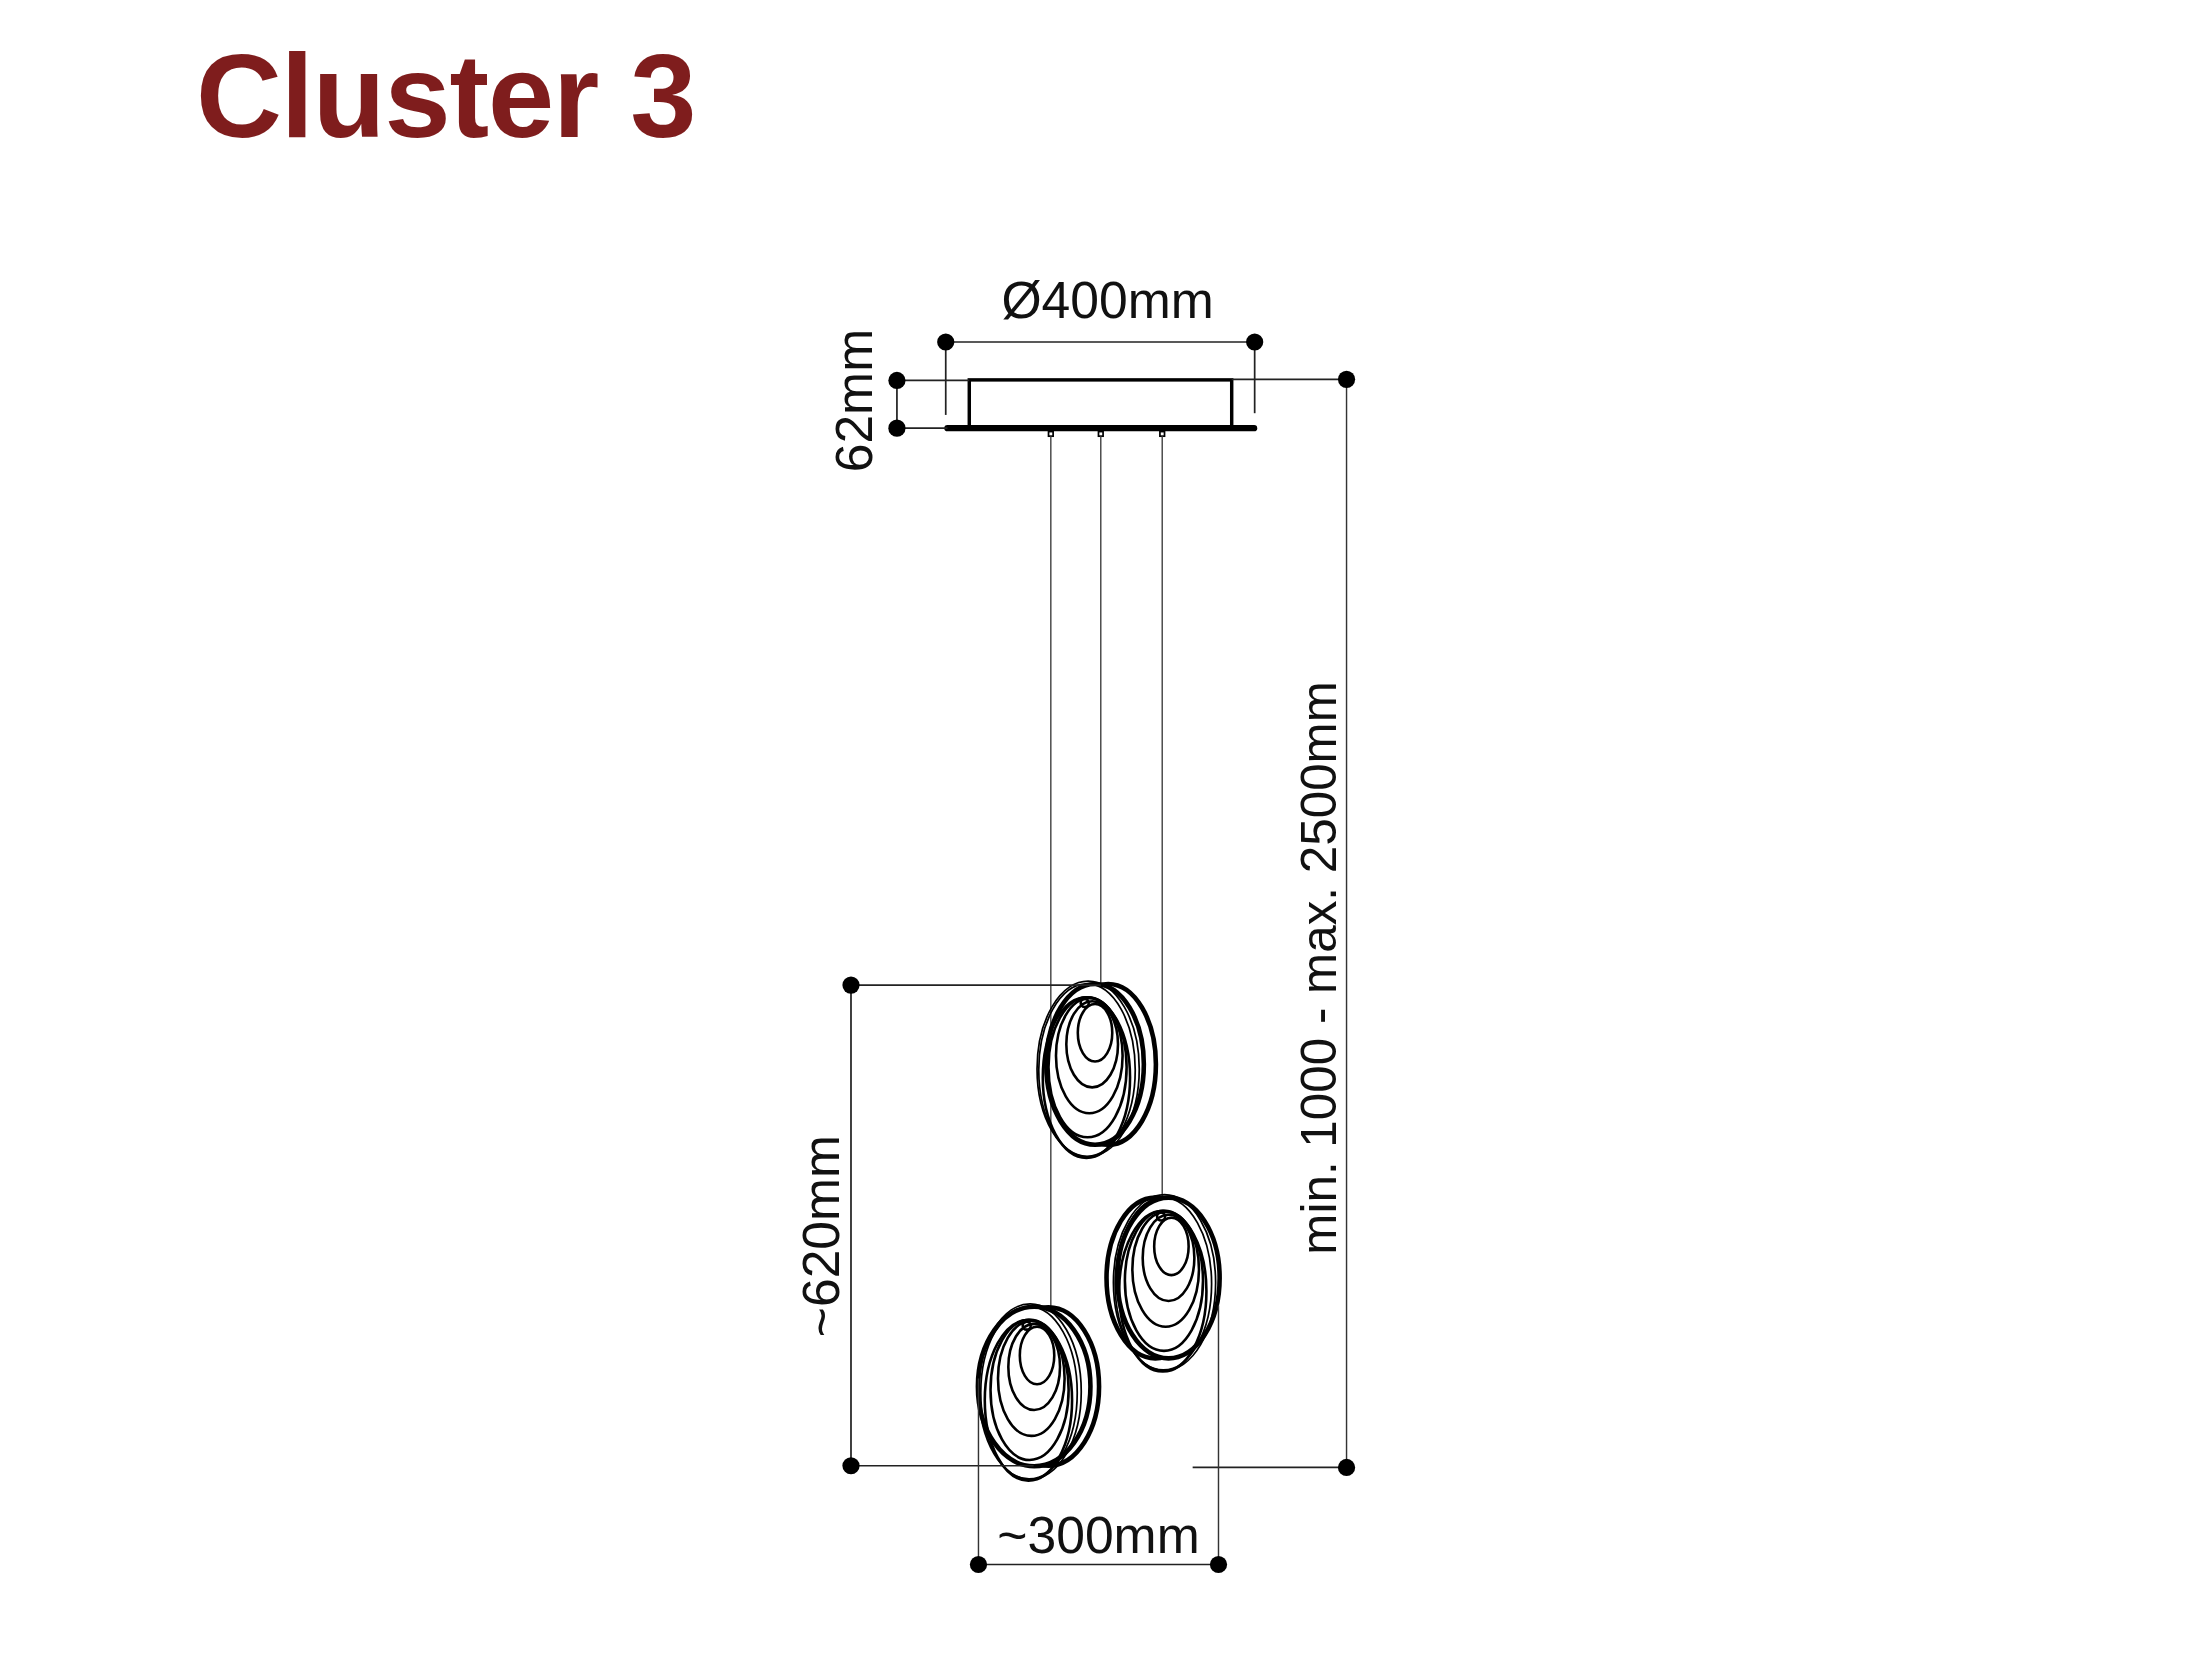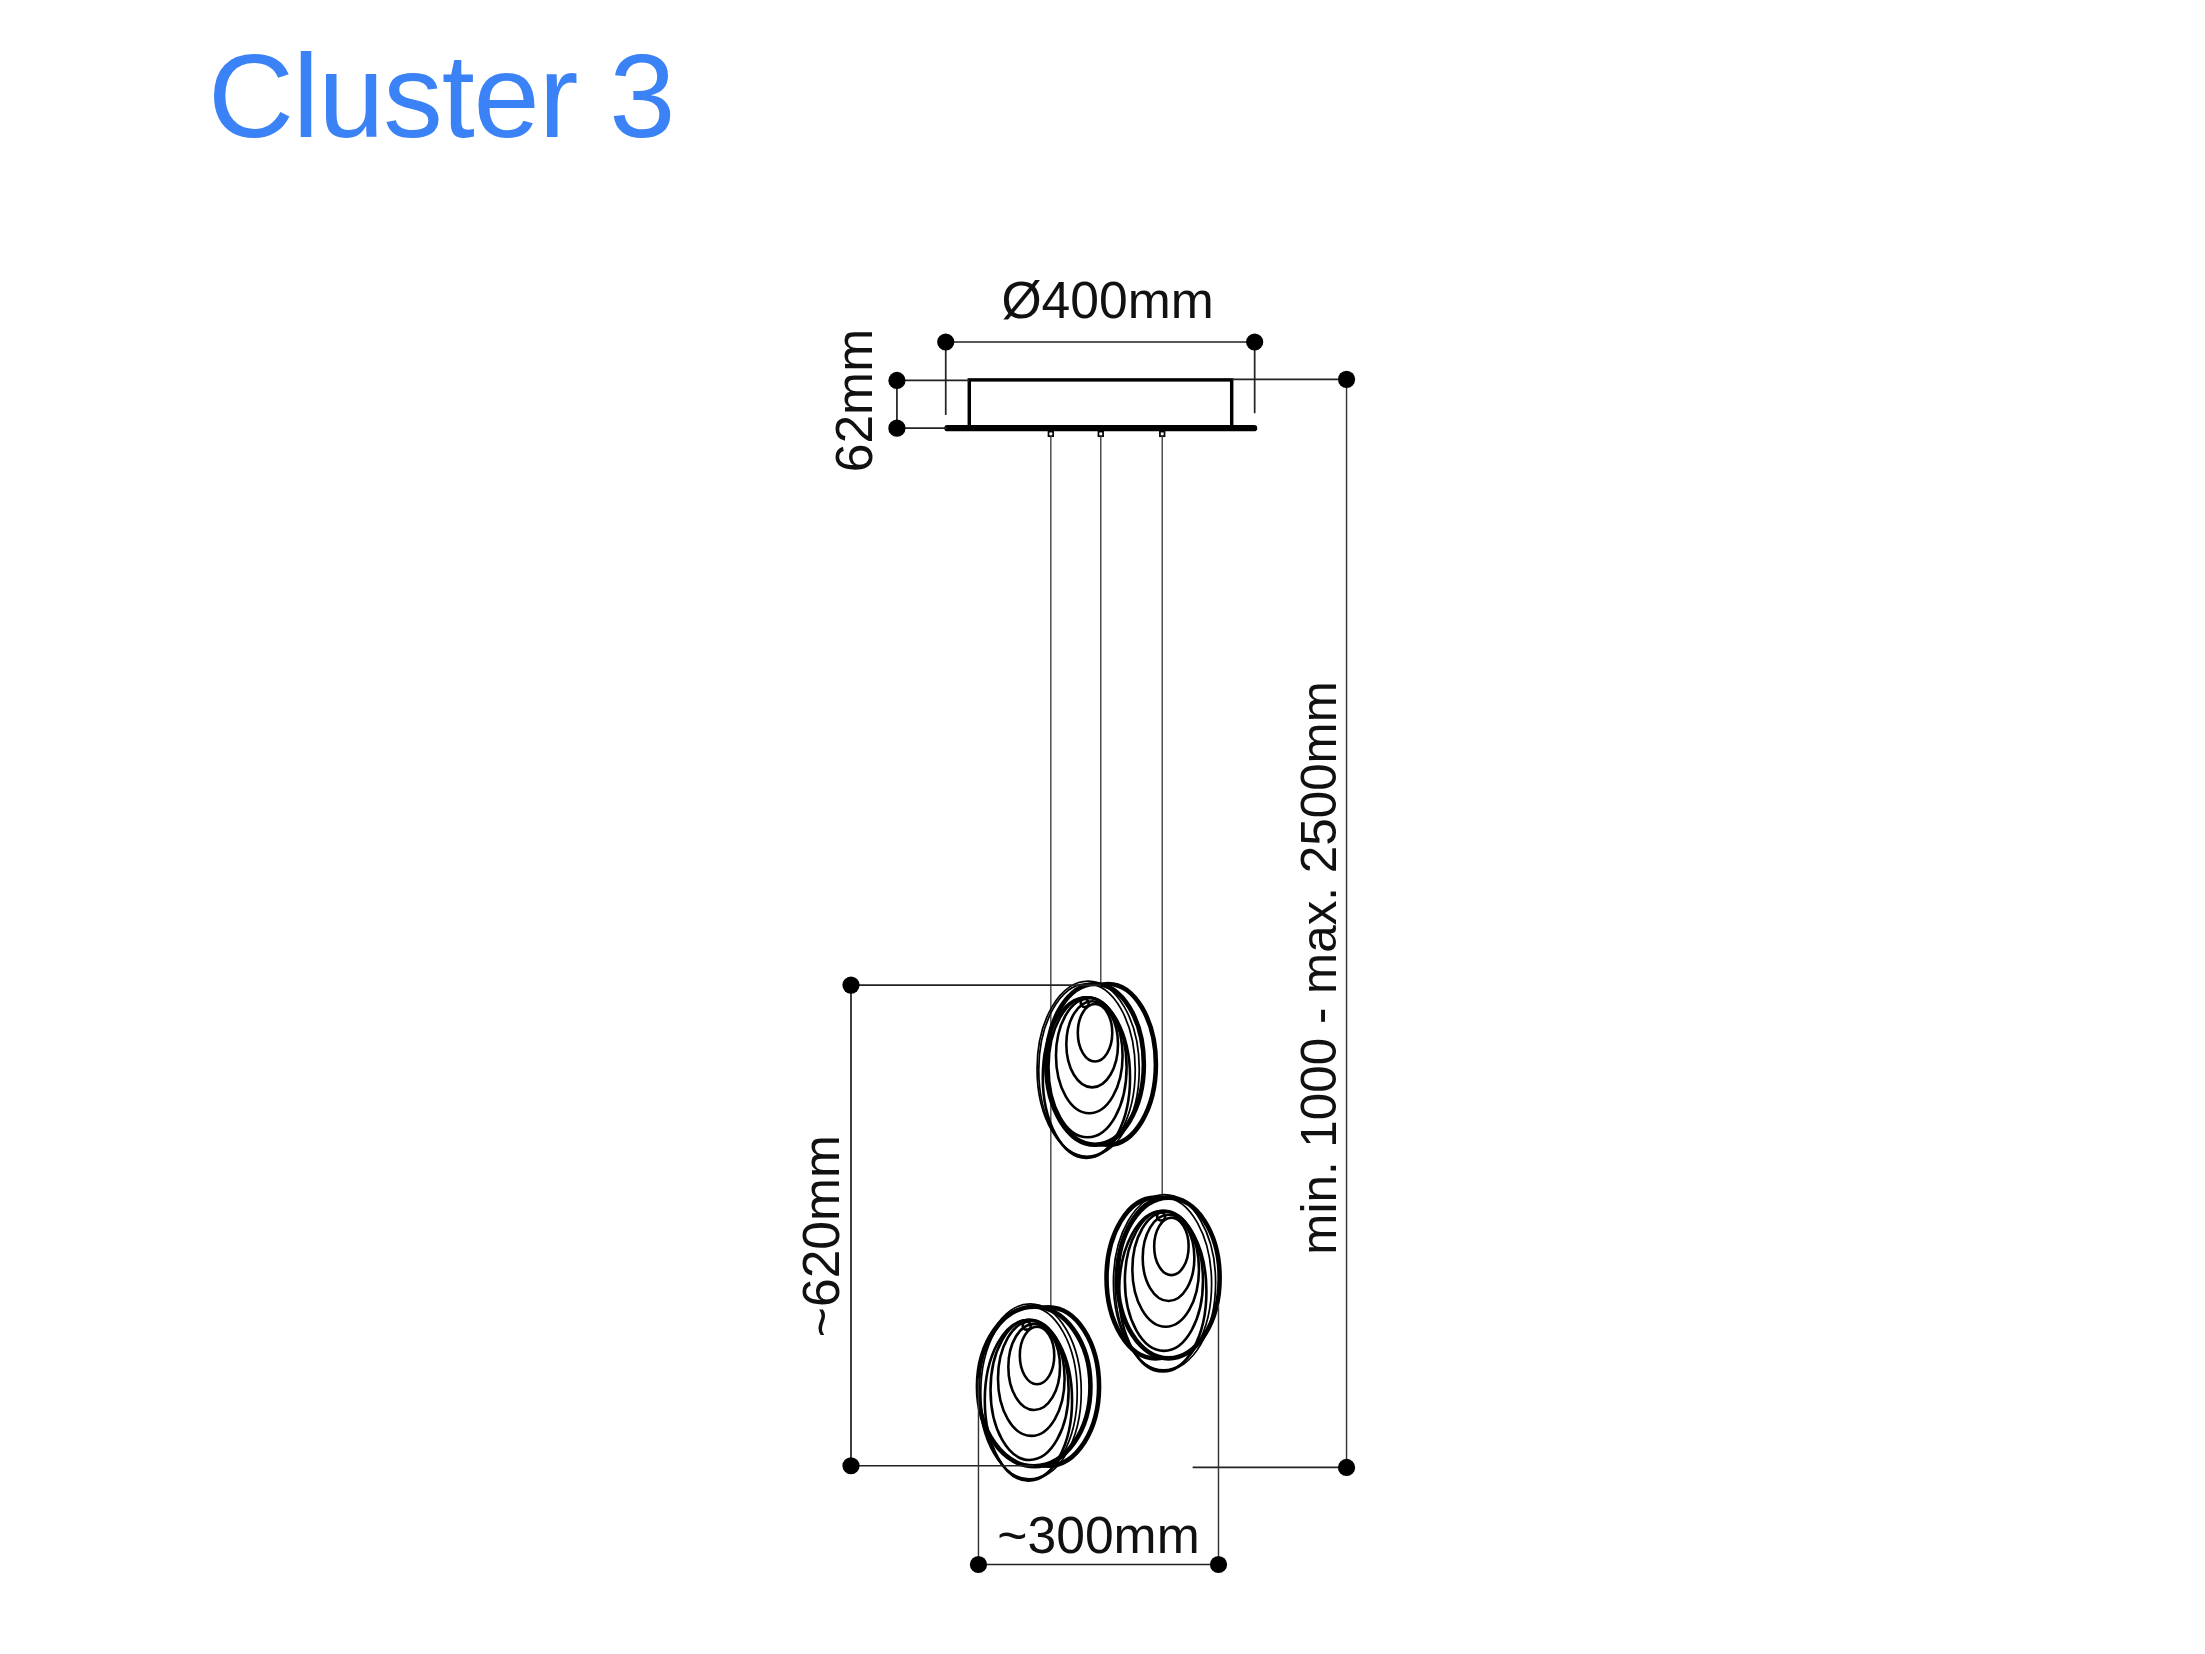--- a/index.html
+++ b/index.html
@@ -1,19 +1,19 @@
 <!DOCTYPE html>
 <html style="font-size:9.2px"><head>
 <meta charset="utf-8">
 <style>
   html, body { margin: 0; padding: 0; background: #ffffff; }
   body { width: 2205px; height: 1655px; position: relative; overflow: hidden;
          font-family: "Liberation Sans", "DejaVu Sans", sans-serif; color: #1d1d1d; }
-  .title { position: absolute; left: 208px; top: 36px; font-size: 119px; font-weight: 400;
-           letter-spacing: -1.1px; line-height: 1; color: #3b82f6; white-space: nowrap; }
+  .title { position: absolute; left: 196px; top: 36px; font-size: 119px; font-weight: 700;
+           letter-spacing: -1.1px; line-height: 1; color: #7f1d1d; white-space: nowrap; }
   svg.drawing { position: absolute; left: 0; top: 0; }
   .dim-text { font-family: "Liberation Sans", "DejaVu Sans", sans-serif; fill: #111; font-weight: 400; }
   .thin { stroke: #222; stroke-width: 3; fill: none; }
   .thin2 { stroke: #333; stroke-width: 2.5; fill: none; }
   .thick { stroke: #000; stroke-width: 6; fill: none; }
   .bar { stroke: #000; stroke-width: 11; stroke-linecap: round; fill: none; }
   .dot { fill: #000; }
   .cable { stroke: #444; stroke-width: 2.5; fill: none; }
   .shell-outer { stroke: #000; stroke-width: 8; fill: #fff; }
   .ring { stroke: #000; stroke-width: 3; fill: none; }

